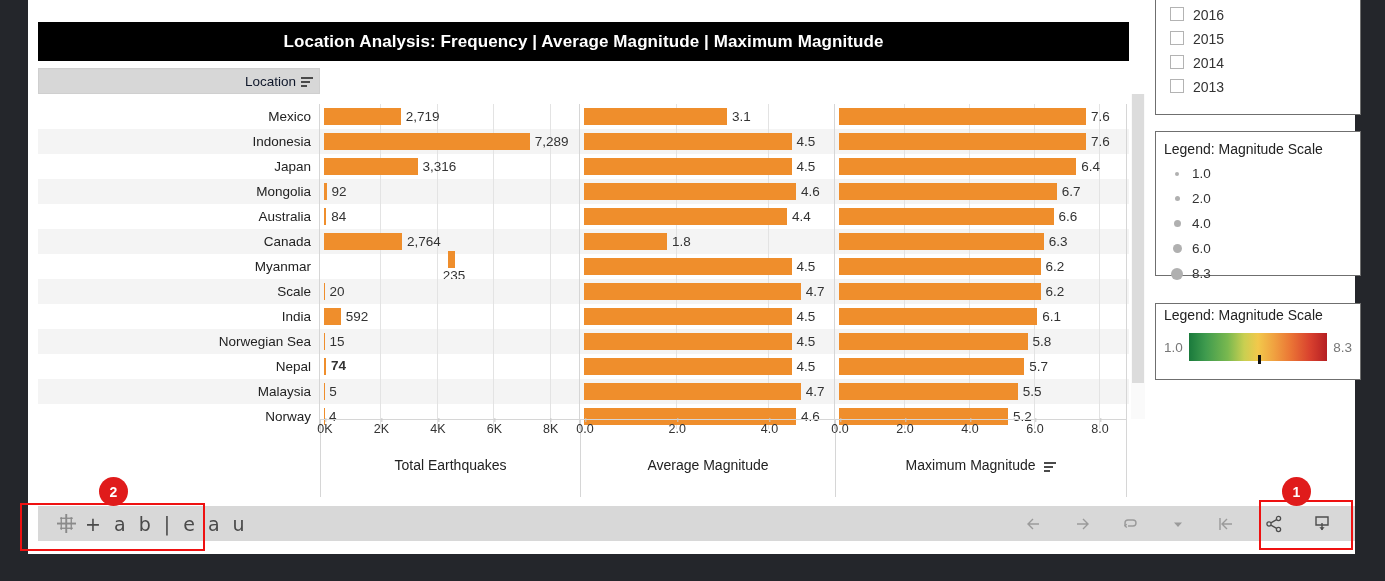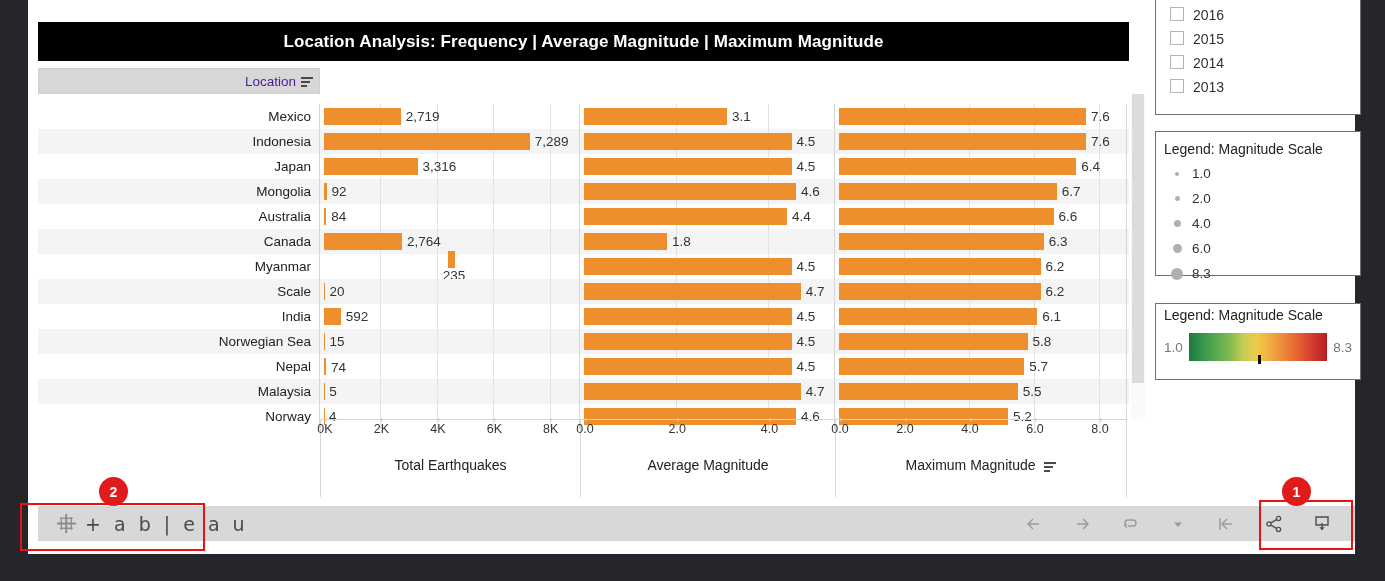--- a/index.html
+++ b/index.html
@@ -28,21 +28,21 @@
     font-size:17px; font-weight:bold;
     display:flex; align-items:center; justify-content:center;
     letter-spacing:.1px;
   }
 
   
   .loc-header {
     position:absolute; left:0px; top:68px; width:282px; height:26px;
     background:#d7d7d7; border:1px solid #cfcfcf;
     display:flex; align-items:center; justify-content:flex-end;
-    padding-right:6px; font-size:13.5px; color:#4c1d95;
+    padding-right:6px; font-size:13.5px; color:#0f172a;
   }
   .sort-icon { display:inline-block; margin-left:5px; width:12px; height:11px; position:relative; top:1px;}
   .sort-icon i { display:block; height:2px; background:#4a4a4a; margin-bottom:2px; }
   .sort-icon i:nth-child(1){ width:12px; }
   .sort-icon i:nth-child(2){ width:9px; }
   .sort-icon i:nth-child(3){ width:6px; }
 
   
   .rows { position:absolute; left:0px; top:104px; width:1091px; height:325px; overflow:hidden; }
   .row { position:relative; height:25px; display:flex; align-items:stretch; }
@@ -478,21 +478,21 @@
               </div>
             </div>
           </div>
           <div class="row">
             <div class="cell-label">Nepal</div>
             <div class="panel p1">
               <span class="grid" style="left: 60.4444px;"></span>
               <span class="grid" style="left: 116.889px;"></span>
               <span class="grid" style="left: 173.333px;"></span>
               <span class="grid" style="left: 229.778px;"></span>
-              <div style="display: flex; align-items: flex-end; width: 100%; padding-left: 4px; position: relative;">
+              <div style="display: flex; align-items: flex-start; width: 100%; padding-left: 4px; position: relative; font-weight: bold;">
                 <div class="bar" style="width: 2.08844px; background: rgb(239, 142, 44);"></div>
                 <span class="bar-val">74</span>
               </div>
             </div>
             <div class="panel p2">
               <span class="grid" style="left: 96.2222px;"></span>
               <span class="grid" style="left: 188.444px;"></span>
               <div style="display: flex; align-items: center; width: 100%; padding-left: 4px; position: relative;">
                 <div class="bar" style="width: 207.5px; background: rgb(239, 142, 44);"></div>
                 <span class="bar-val">4.5</span>

